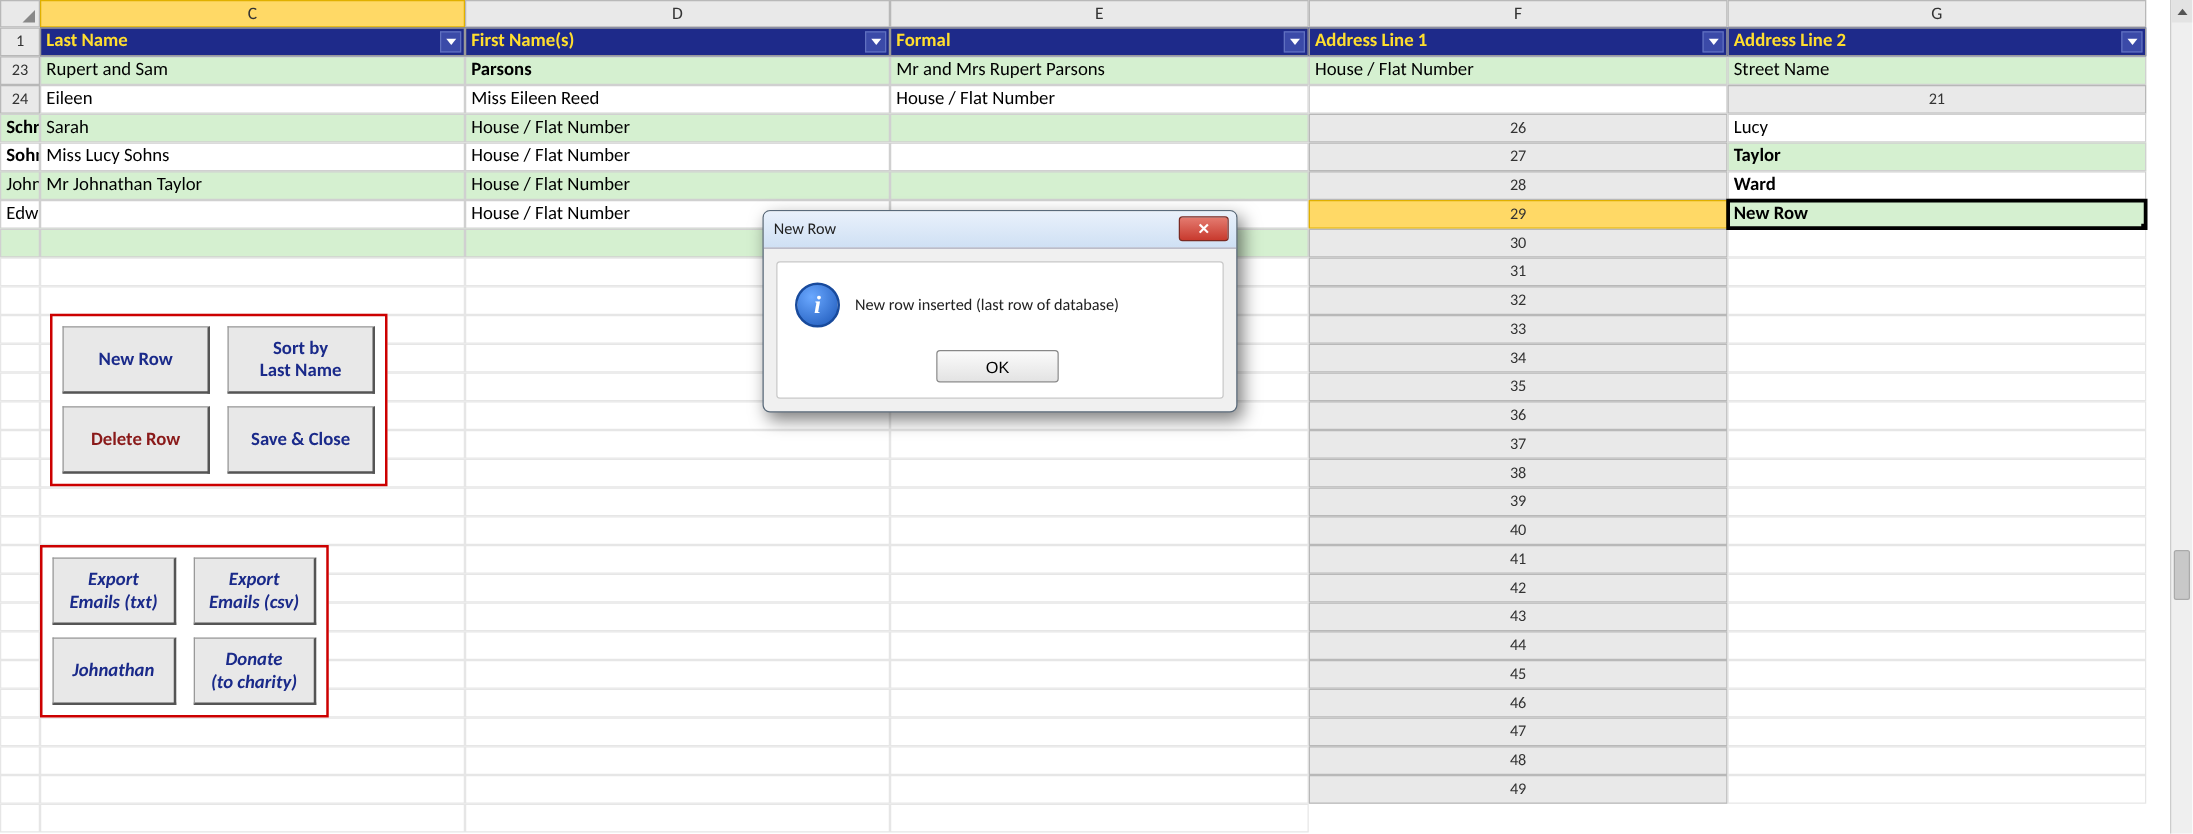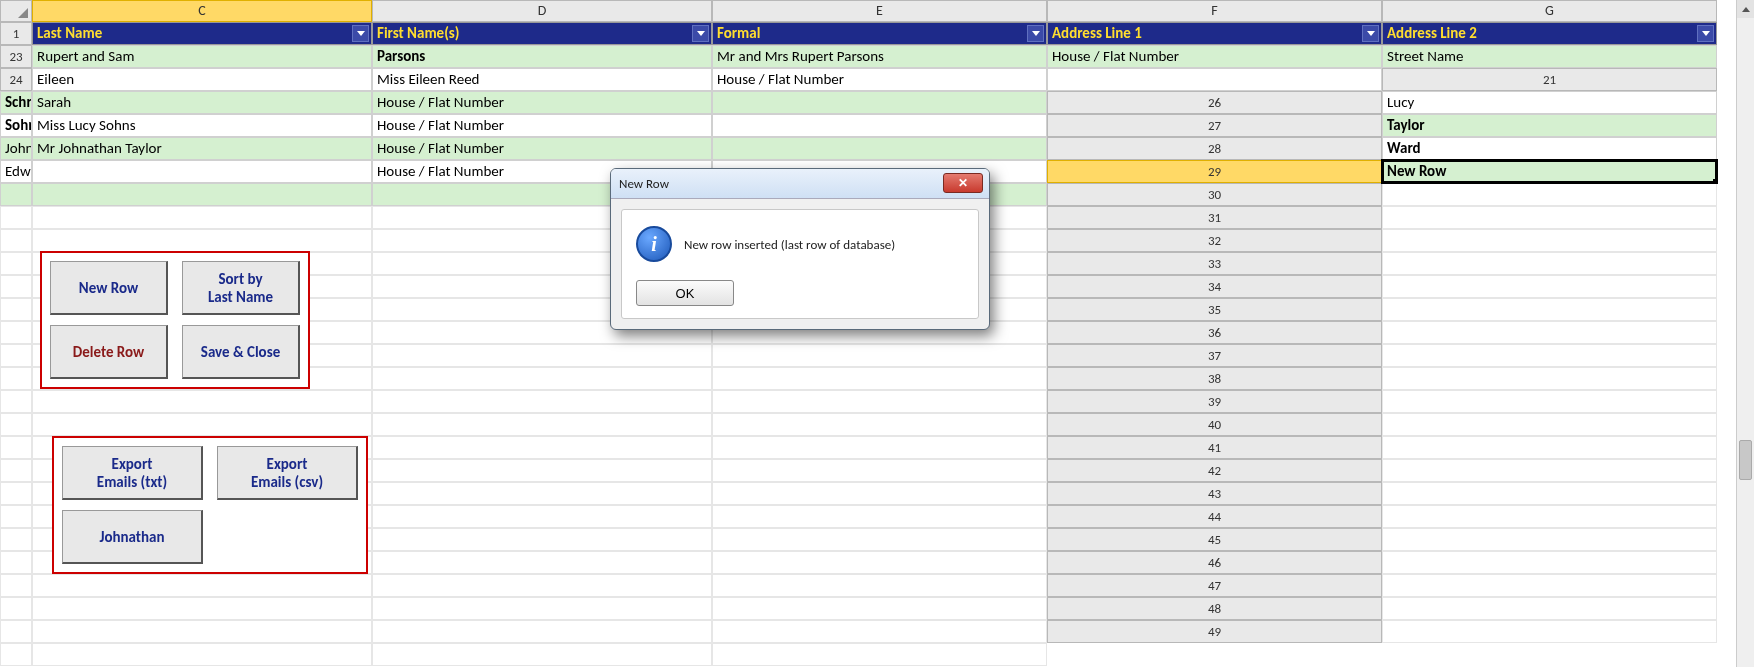--- a/index.html
+++ b/index.html
@@ -110,21 +110,21 @@
   .btn-panel {
     position: absolute;
     border: 2px solid #cc0000;
     background: #fff;
     padding: 8px 8px;
     display: grid;
     grid-template-columns: 1fr 1fr;
     gap: 10px 14px;
   }
   .panel1 { left: 40px; top: 251px; width: 270px; }
-  .panel2 { left: 52px; top: 436px; width: 316px; }
+  .panel2 { left: 32px; top: 436px; width: 231px; font-style: italic; }
   .excel-btn {
     background: #e8e8e8;
     border: 1px solid #999;
     border-right: 2px solid #555;
     border-bottom: 2px solid #555;
     height: 54px;
     display: flex;
     align-items: center;
     justify-content: center;
     text-align: center;
@@ -195,21 +195,21 @@
     justify-content: center;
     color: #fff;
     font-family: Georgia, serif;
     font-style: italic;
     font-weight: bold;
     font-size: 20px;
   }
   .dialog-msg { font-size: 13px; color: #222; }
   .dialog-actions {
     display: flex;
-    justify-content: flex-start;
+    justify-content: center;
     padding: 0 4px 4px 0;
   }
   .ok-btn {
     width: 98px; height: 26px;
     background: linear-gradient(to bottom, #fbfbfb, #e3e3e3);
     border: 1px solid #888;
     border-radius: 3px;
     font-size: 13px;
     cursor: pointer;
   }
@@ -429,20 +429,21 @@
 <div class="btn-panel panel1" id="panel1">
     <div class="excel-btn">New Row</div>
     <div class="excel-btn">Sort by<br>Last Name</div>
     <div class="excel-btn danger">Delete Row</div>
     <div class="excel-btn">Save &amp; Close</div>
   </div>
 <div class="btn-panel panel2" id="panel2">
     <div class="excel-btn">Export<br>Emails (txt)</div>
     <div class="excel-btn">Export<br>Emails (csv)</div>
     <div class="excel-btn">Johnathan</div>
+    <div class="excel-btn">Donate<br>(to charity)</div>
   </div>
 
 <div class="dialog">
   <div class="dialog-title">
     <span>New Row</span>
     <div class="dialog-close">
       <span>✕</span>
     </div>
   </div>
   <div class="dialog-body">

